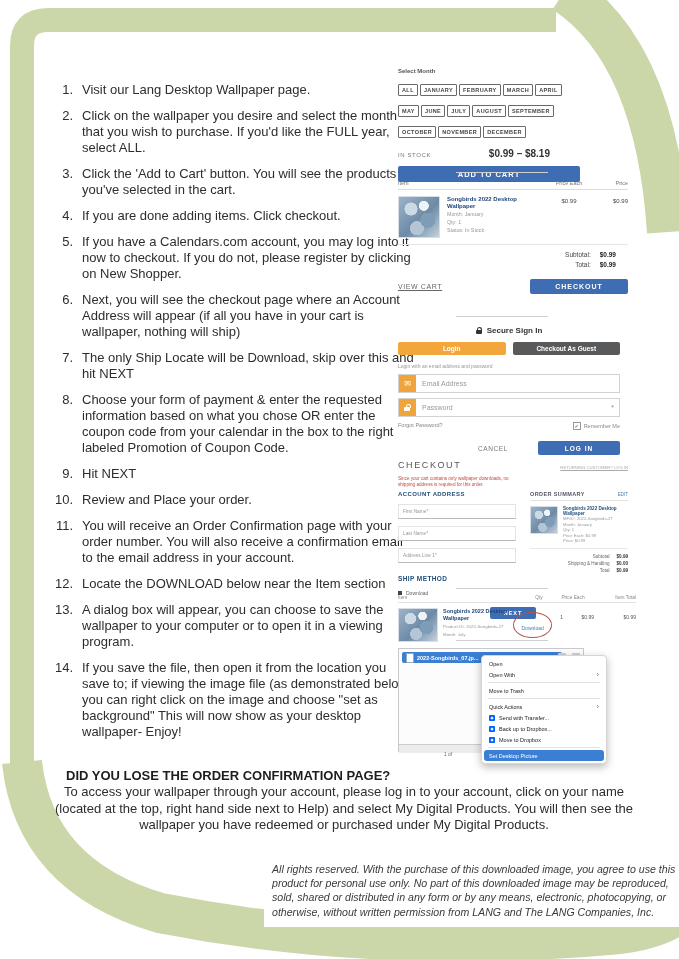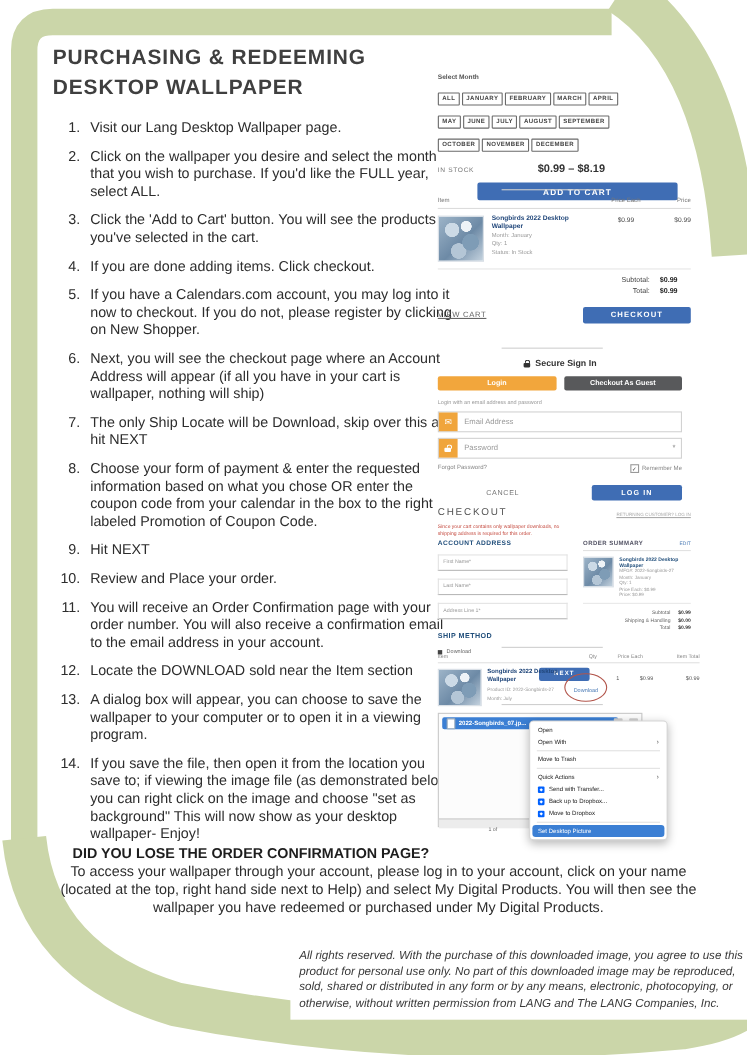--- a/index.html
+++ b/index.html
@@ -32,21 +32,21 @@
   .sep{position:absolute;height:1px;background:#cfcfcf;width:92px;left:58px;}
 
   .tiny-label{font-size:6px;font-weight:bold;color:#555;}
   .months{width:176px;margin-top:4px;}
   .month-btn{display:inline-block;font-size:5.5px;font-weight:600;letter-spacing:.4px;color:#444;
     border:1px solid #6a6a6a;background:#fff;padding:2px 3px;margin:0 2px 3px 0;border-radius:1px;}
   .stockrow{width:152px;display:flex;justify-content:space-between;align-items:baseline;margin-top:7px;}
   .stock{font-size:6px;letter-spacing:.6px;color:#777;}
   .pricerange{font-size:10px;font-weight:bold;color:#333;}
   .btn-blue{background:#3f6db4;color:#fff;border:none;font-weight:bold;letter-spacing:1px;
-    display:flex;align-items:center;justify-content:center;border-radius:2px;font-family:inherit;margin-left:36px;}
+    display:flex;align-items:center;justify-content:center;border-radius:2px;font-family:inherit;}
   .atc{width:182px;height:16px;font-size:7.5px;margin-top:7px;}
 
   .thumb{background:
     radial-gradient(circle at 30% 30%, #ccdae6 0 16%, transparent 17%),
     radial-gradient(circle at 72% 58%, #7e9cb6 0 20%, transparent 21%),
     radial-gradient(circle at 45% 78%, #b4c6d6 0 18%, transparent 19%),
     radial-gradient(circle at 62% 22%, #eef3f7 0 12%, transparent 13%),
     linear-gradient(135deg,#9db4c8,#6d8aa6 55%,#c4d2de);border:1px solid #d7dee5;}
 
   .t-head{display:flex;font-size:5.5px;color:#777;border-bottom:1px solid #dcdcdc;padding-bottom:3px;}
@@ -148,22 +148,21 @@
 <svg class="deco" width="679" height="959" viewBox="0 0 679 959">
   <path d="M22 775 L22 46 Q22 20 48 20 L556 20" fill="none" stroke="#cbd6a9" stroke-width="24" stroke-linejoin="round"></path>
   <path d="M564 -8 Q656 52 668 232" fill="none" stroke="#cbd6a9" stroke-width="42"></path>
   <path d="M22 762 Q34 876 160 913 Q380 956 620 934 Q662 928 679 913" fill="none" stroke="#cbd6a9" stroke-width="40"></path>
 </svg>
 
 <main class="sheet">
 
   <div class="left-col">
     <h1>
-      <span>PURCHASING &amp; REDEEMING</span><br>
-      <span>DESKTOP WALLPAPER</span>
+      <br>
     </h1>
     <ol class="steps" id="steps">
         <li>
           <span class="num">1.</span>
           <span class="txt">Visit our Lang Desktop Wallpaper page.</span>
         </li>
         <li>
           <span class="num">2.</span>
           <span class="txt">Click on the wallpaper you desire and select the month that you wish to purchase. If you'd like the FULL year, select ALL.</span>
         </li>
@@ -198,21 +197,21 @@
         <li>
           <span class="num">10.</span>
           <span class="txt">Review and Place your order.</span>
         </li>
         <li>
           <span class="num">11.</span>
           <span class="txt">You will receive an Order Confirmation page with your order number. You will also receive a confirmation email to the email address in your account.</span>
         </li>
         <li>
           <span class="num">12.</span>
-          <span class="txt">Locate the DOWNLOAD sold near the Item section</span>
+          <span class="txt">Locate the DOWNLOAD below near the Item section</span>
         </li>
         <li>
           <span class="num">13.</span>
           <span class="txt">A dialog box will appear, you can choose to save the wallpaper to your computer or to open it in a viewing program.</span>
         </li>
         <li>
           <span class="num">14.</span>
           <span class="txt">If you save the file, then open it from the location you save to; if viewing the image file (as demonstrated below) you can right click on the image and choose "set as background" This will now show as your desktop wallpaper- Enjoy!</span>
         </li>
       </ol>

